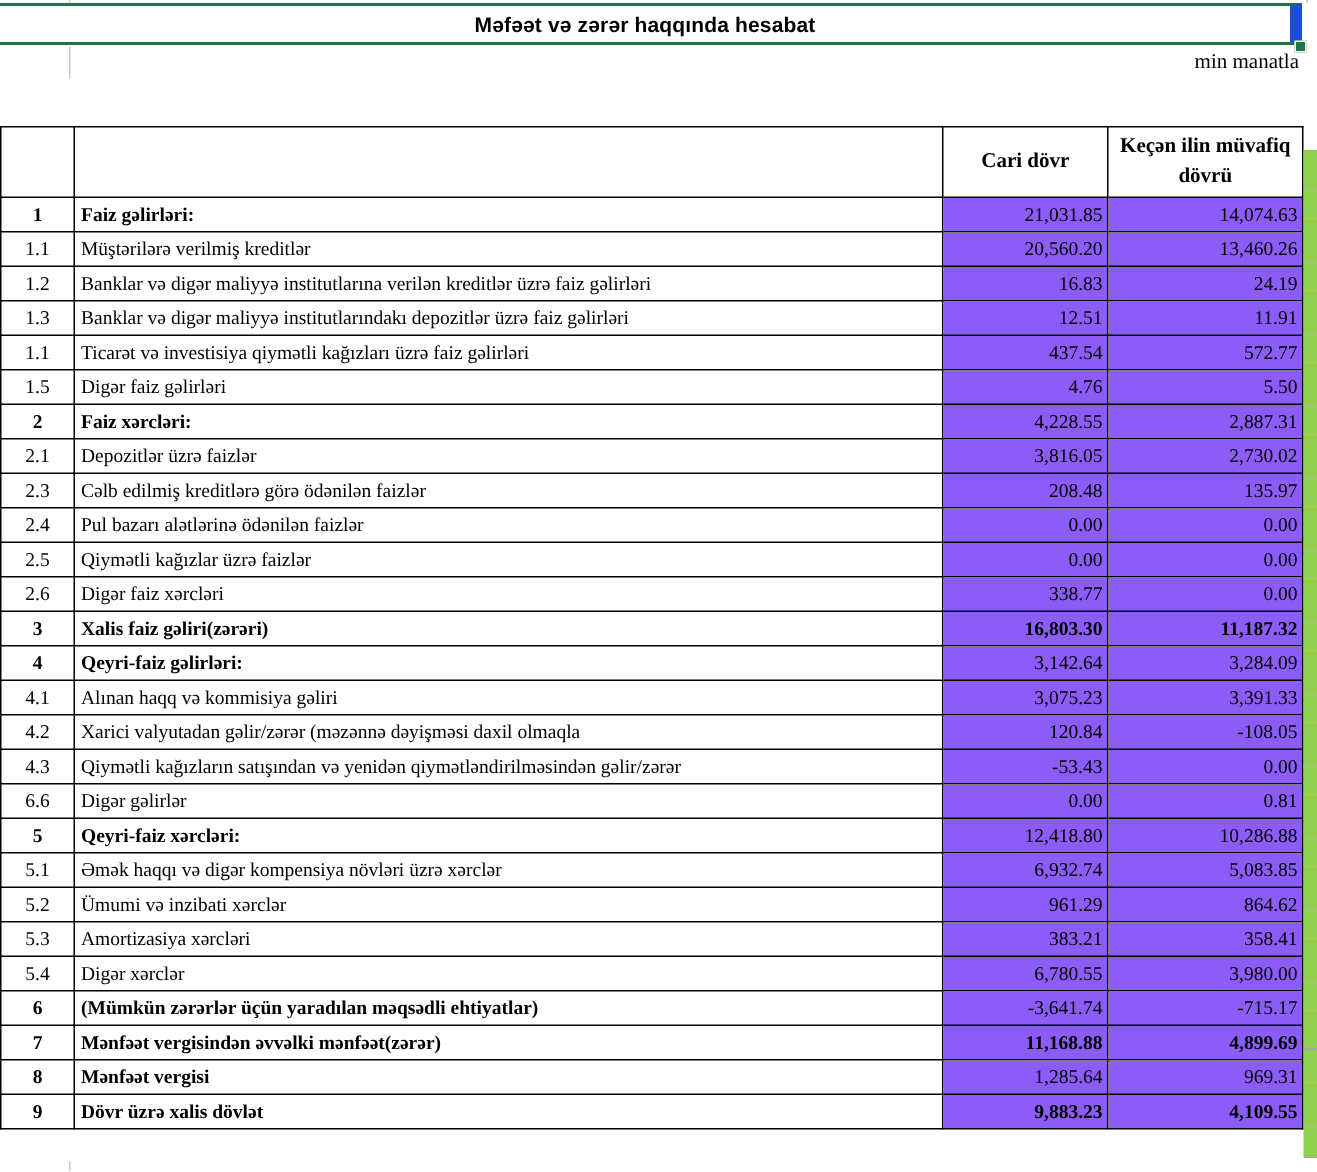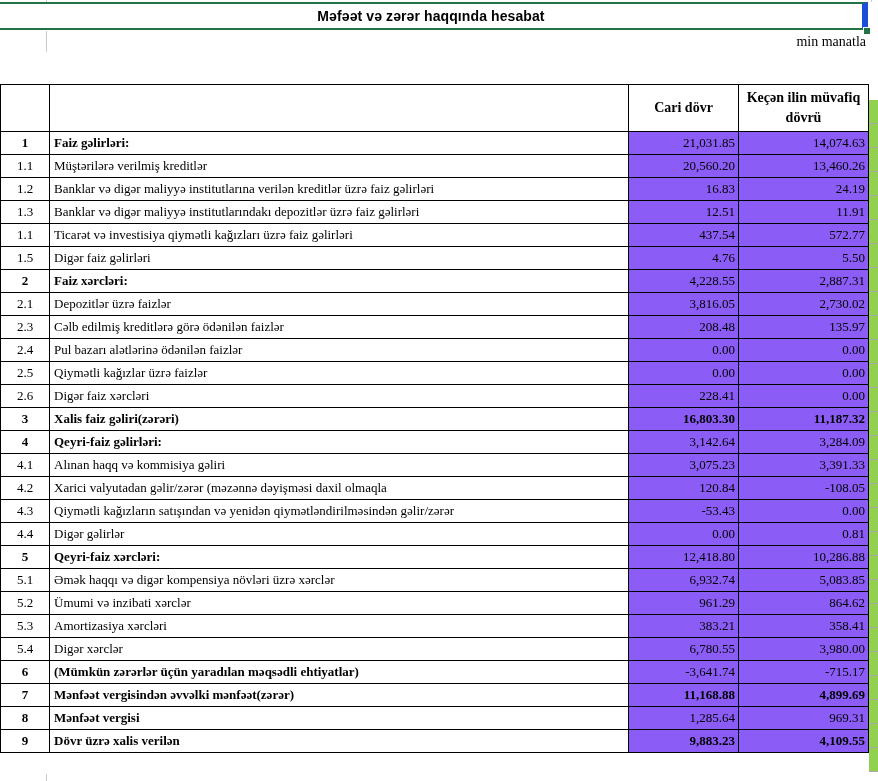--- a/index.html
+++ b/index.html
@@ -12,21 +12,21 @@
     overflow: hidden;
   }
 
   
   .title-bar {
     position: absolute;
     left: 0; top: 2px;
     width: 868px; height: 28px;
     border-top: 2px solid #217346;
     border-bottom: 2px solid #217346;
-    border-right: 6px solid #1d4ed8;
+    border-right: 8px solid #1d4ed8;
     display: flex; align-items: center; justify-content: center;
     background: #fff;
   }
   .title-bar span {
     font-family: "Liberation Sans", sans-serif;
     font-weight: bold;
     font-size: 14px;
     letter-spacing: 0.1px;
   }
   .fill-handle {
@@ -196,21 +196,21 @@
       </tr>
       <tr class="">
         <td class="no-cell">2.5</td>
         <td class="label-cell">Qiymətli kağızlar üzrə faizlər</td>
         <td class="val-cell">0.00</td>
         <td class="val-cell">0.00</td>
       </tr>
       <tr class="">
         <td class="no-cell">2.6</td>
         <td class="label-cell">Digər faiz xərcləri</td>
-        <td class="val-cell">228.41</td>
+        <td class="val-cell">338.77</td>
         <td class="val-cell">0.00</td>
       </tr>
       <tr class="emph-all">
         <td class="no-cell">3</td>
         <td class="label-cell">Xalis faiz gəliri(zərəri)</td>
         <td class="val-cell">16,803.30</td>
         <td class="val-cell">11,187.32</td>
       </tr>
       <tr class="emph-label">
         <td class="no-cell">4</td>
@@ -230,21 +230,21 @@
         <td class="val-cell">120.84</td>
         <td class="val-cell">-108.05</td>
       </tr>
       <tr class="">
         <td class="no-cell">4.3</td>
         <td class="label-cell">Qiymətli kağızların satışından və yenidən qiymətləndirilməsindən gəlir/zərər</td>
         <td class="val-cell">-53.43</td>
         <td class="val-cell">0.00</td>
       </tr>
       <tr class="">
-        <td class="no-cell">4.4</td>
+        <td class="no-cell">6.6</td>
         <td class="label-cell">Digər gəlirlər</td>
         <td class="val-cell">0.00</td>
         <td class="val-cell">0.81</td>
       </tr>
       <tr class="emph-label">
         <td class="no-cell">5</td>
         <td class="label-cell">Qeyri-faiz xərcləri:</td>
         <td class="val-cell">12,418.80</td>
         <td class="val-cell">10,286.88</td>
       </tr>
@@ -285,20 +285,20 @@
         <td class="val-cell">4,899.69</td>
       </tr>
       <tr class="emph-label">
         <td class="no-cell">8</td>
         <td class="label-cell">Mənfəət vergisi</td>
         <td class="val-cell">1,285.64</td>
         <td class="val-cell">969.31</td>
       </tr>
       <tr class="emph-all">
         <td class="no-cell">9</td>
-        <td class="label-cell">Dövr üzrə xalis verilən</td>
+        <td class="label-cell">Dövr üzrə xalis dövlət</td>
         <td class="val-cell">9,883.23</td>
         <td class="val-cell">4,109.55</td>
       </tr>
     </tbody>
 </table>
 
 <div class="right-strip"></div>
 
 </body></html>

